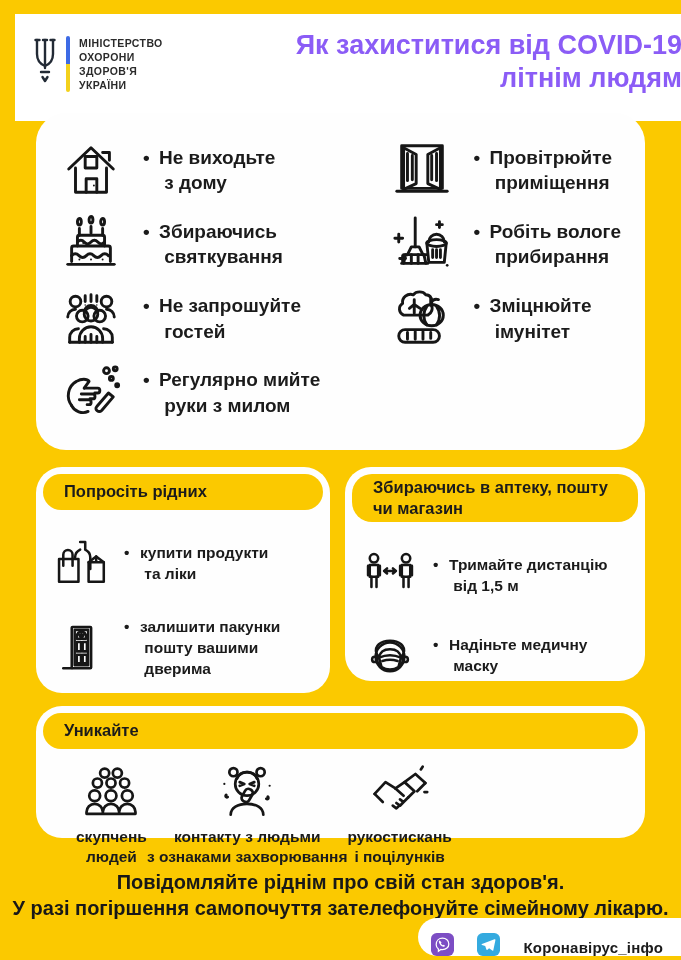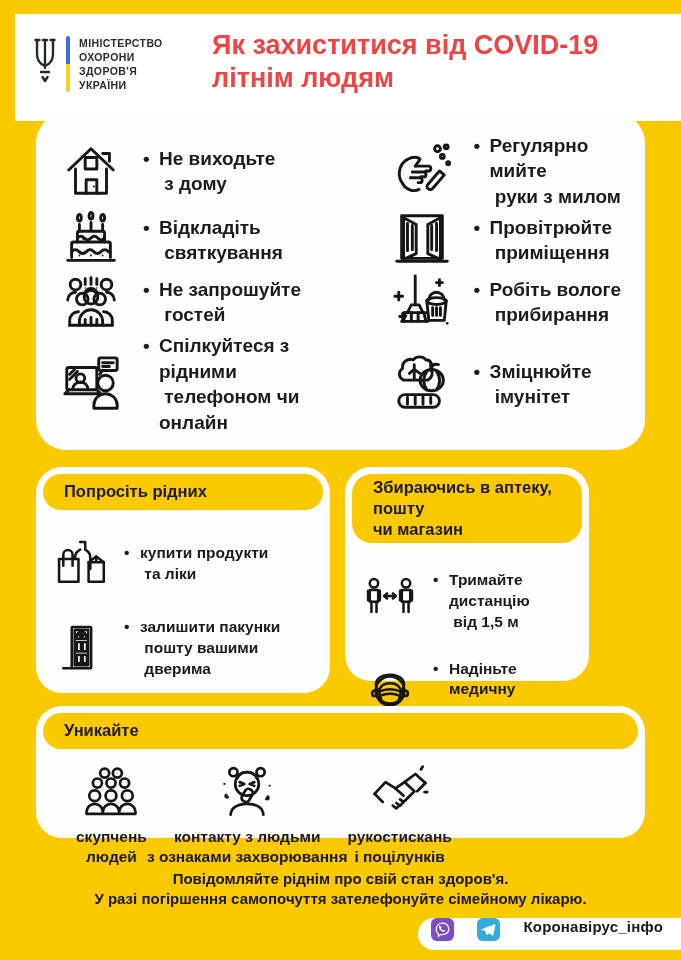--- a/index.html
+++ b/index.html
@@ -11,59 +11,59 @@
   }
   
   .header { position:absolute; left:0; top:14px; width:681px; height:107px; background:#ffffff;margin-left:15px; }
   .logo { position:absolute; left:18px; top:22px; display:flex; align-items:stretch; gap:9px; }
   .logo svg { width:24px; height:50px; }
   .flagbar { width:4px; display:flex; flex-direction:column; border-radius:2px; overflow:hidden; }
   .flagbar .b { flex:1; background:#3D6BE5; }
   .flagbar .y { flex:1; background:#F3D11C; }
   .ministry { font-size:10.5px; font-weight:700; line-height:1.32; letter-spacing:0.4px;
     white-space:pre-line; color:#2B2B2B; padding-top:1px; }
-  .title { position:absolute; right:14px; top:15px; width:470px; text-align:left;
-    font-size:27px; font-weight:800; line-height:1.22; white-space:pre-line; color:#ef4444; }
+  .title { position:absolute; right:14px; top:15px; width:470px; text-align:right;
+    font-size:27px; font-weight:800; line-height:1.22; white-space:pre-line; color:#8b5cf6; }
   
   .card { position:absolute; background:#FEFEFE; }
   .card-main { left:36px; top:113px; width:609px; height:337px; border-radius:30px; }
   .main-grid { height:100%; display:grid; grid-template-columns:1fr 1fr;
     grid-template-rows:repeat(4,1fr); grid-auto-flow:column; padding:20px 8px 20px 24px; }
   .m-item { display:flex; align-items:center; gap:20px; }
   .m-item:nth-child(n+5) { padding-left:42px; }
   .ic { flex:none; }
   .ic svg, .sym { width:100%; height:100%; display:block; }
   .m-item .ic { width:62px; height:62px; }
   .itext { font-size:19px; font-weight:700; line-height:1.34; white-space:pre-wrap;
     position:relative; padding-left:17px; }
   .itext::before { content:"•"; position:absolute; left:1px; top:0; }
   .card-ask  { left:36px;  top:467px; width:294px; height:226px; border-radius:26px; }
-  .card-out  { left:345px; top:467px; width:244px; height:214px; border-radius:26px; }
+  .card-out  { left:345px; top:467px; width:300px; height:214px; border-radius:26px; }
   .card-avoid{ left:36px;  top:706px; width:609px; height:132px; border-radius:26px; }
   .pill { margin:7px; background:#FBC900; border-radius:20px; min-height:36px;
     display:flex; align-items:center; padding:3px 21px; font-size:16.5px; font-weight:800;
     line-height:1.28; white-space:pre-line; }
   .sub-items { padding:6px 12px 0 18px; }
   .s-item { display:flex; align-items:center; gap:16px; margin-top:14px; }
   .s-item + .s-item { margin-top:26px; }
   .s-item .ic { width:54px; height:54px; }
   .stext { font-size:15.5px; font-weight:700; line-height:1.34; white-space:pre-wrap;
     position:relative; padding-left:16px; }
   .stext::before { content:"•"; position:absolute; left:0; top:0; }
   .avoid-row { display:flex; justify-content:flex-start; align-items:flex-start;
     padding:8px 34px 0 40px; }
   .a-item { display:flex; flex-direction:column; align-items:center; }
   .a-item .ic { width:58px; height:58px; }
   .a-label { margin-top:5px; font-size:15.5px; font-weight:700; line-height:1.3;
     text-align:center; white-space:pre-line; }
   
   .footer-note { position:absolute; left:0; right:0; top:869px; text-align:center;
-    font-size:15px; font-weight:700; line-height:1.32; white-space:pre-line; color:#181818; }
-  .badge { position:absolute; right:0; top:918px; height:32px; background:#ffffff;
-    border-radius:19px 0 0 19px; display:flex; align-items:flex-start; gap:23px;
+    font-size:20px; font-weight:700; line-height:1.32; white-space:pre-line; color:#181818; }
+  .badge { position:absolute; right:0; top:918px; height:38px; background:#ffffff;
+    border-radius:19px 0 0 19px; display:flex; align-items:flex-end; gap:23px;
     padding:0 18px 0 13px; }
   .badge-ic { width:23px; height:23px; }
   .badge-ic svg { width:100%; height:100%; display:block; }
   .badge-label { font-size:15px; font-weight:800; letter-spacing:0.2px; }
 </style>
 </head>
 <body>
 
 <svg width="0" height="0" style="position:absolute" aria-hidden="true">
   <defs>
@@ -300,40 +300,31 @@
           </span>
         <div class="itext">Не виходьте
  з дому</div>
       </div>
       <div class="m-item">
         <span class="ic">
             <svg class="sym" viewBox="0 0 64 64" aria-hidden="true">
               <use href="#cake-icon"></use>
             </svg>
           </span>
-        <div class="itext">Відкладіть
+        <div class="itext">Збираючись
  святкування</div>
       </div>
       <div class="m-item">
         <span class="ic">
             <svg class="sym" viewBox="0 0 64 64" aria-hidden="true">
               <use href="#guests-icon"></use>
             </svg>
           </span>
         <div class="itext">Не запрошуйте
  гостей</div>
-      </div>
-      <div class="m-item">
-        <span class="ic">
-            <svg class="sym" viewBox="0 0 64 64" aria-hidden="true">
-              <use href="#video-call-icon"></use>
-            </svg>
-          </span>
-        <div class="itext">Спілкуйтеся з рідними
- телефоном чи онлайн</div>
       </div>
       <div class="m-item">
         <span class="ic">
             <svg class="sym" viewBox="0 0 64 64" aria-hidden="true">
               <use href="#wash-hands-icon"></use>
             </svg>
           </span>
         <div class="itext">Регулярно мийте
  руки з милом</div>
       </div>

